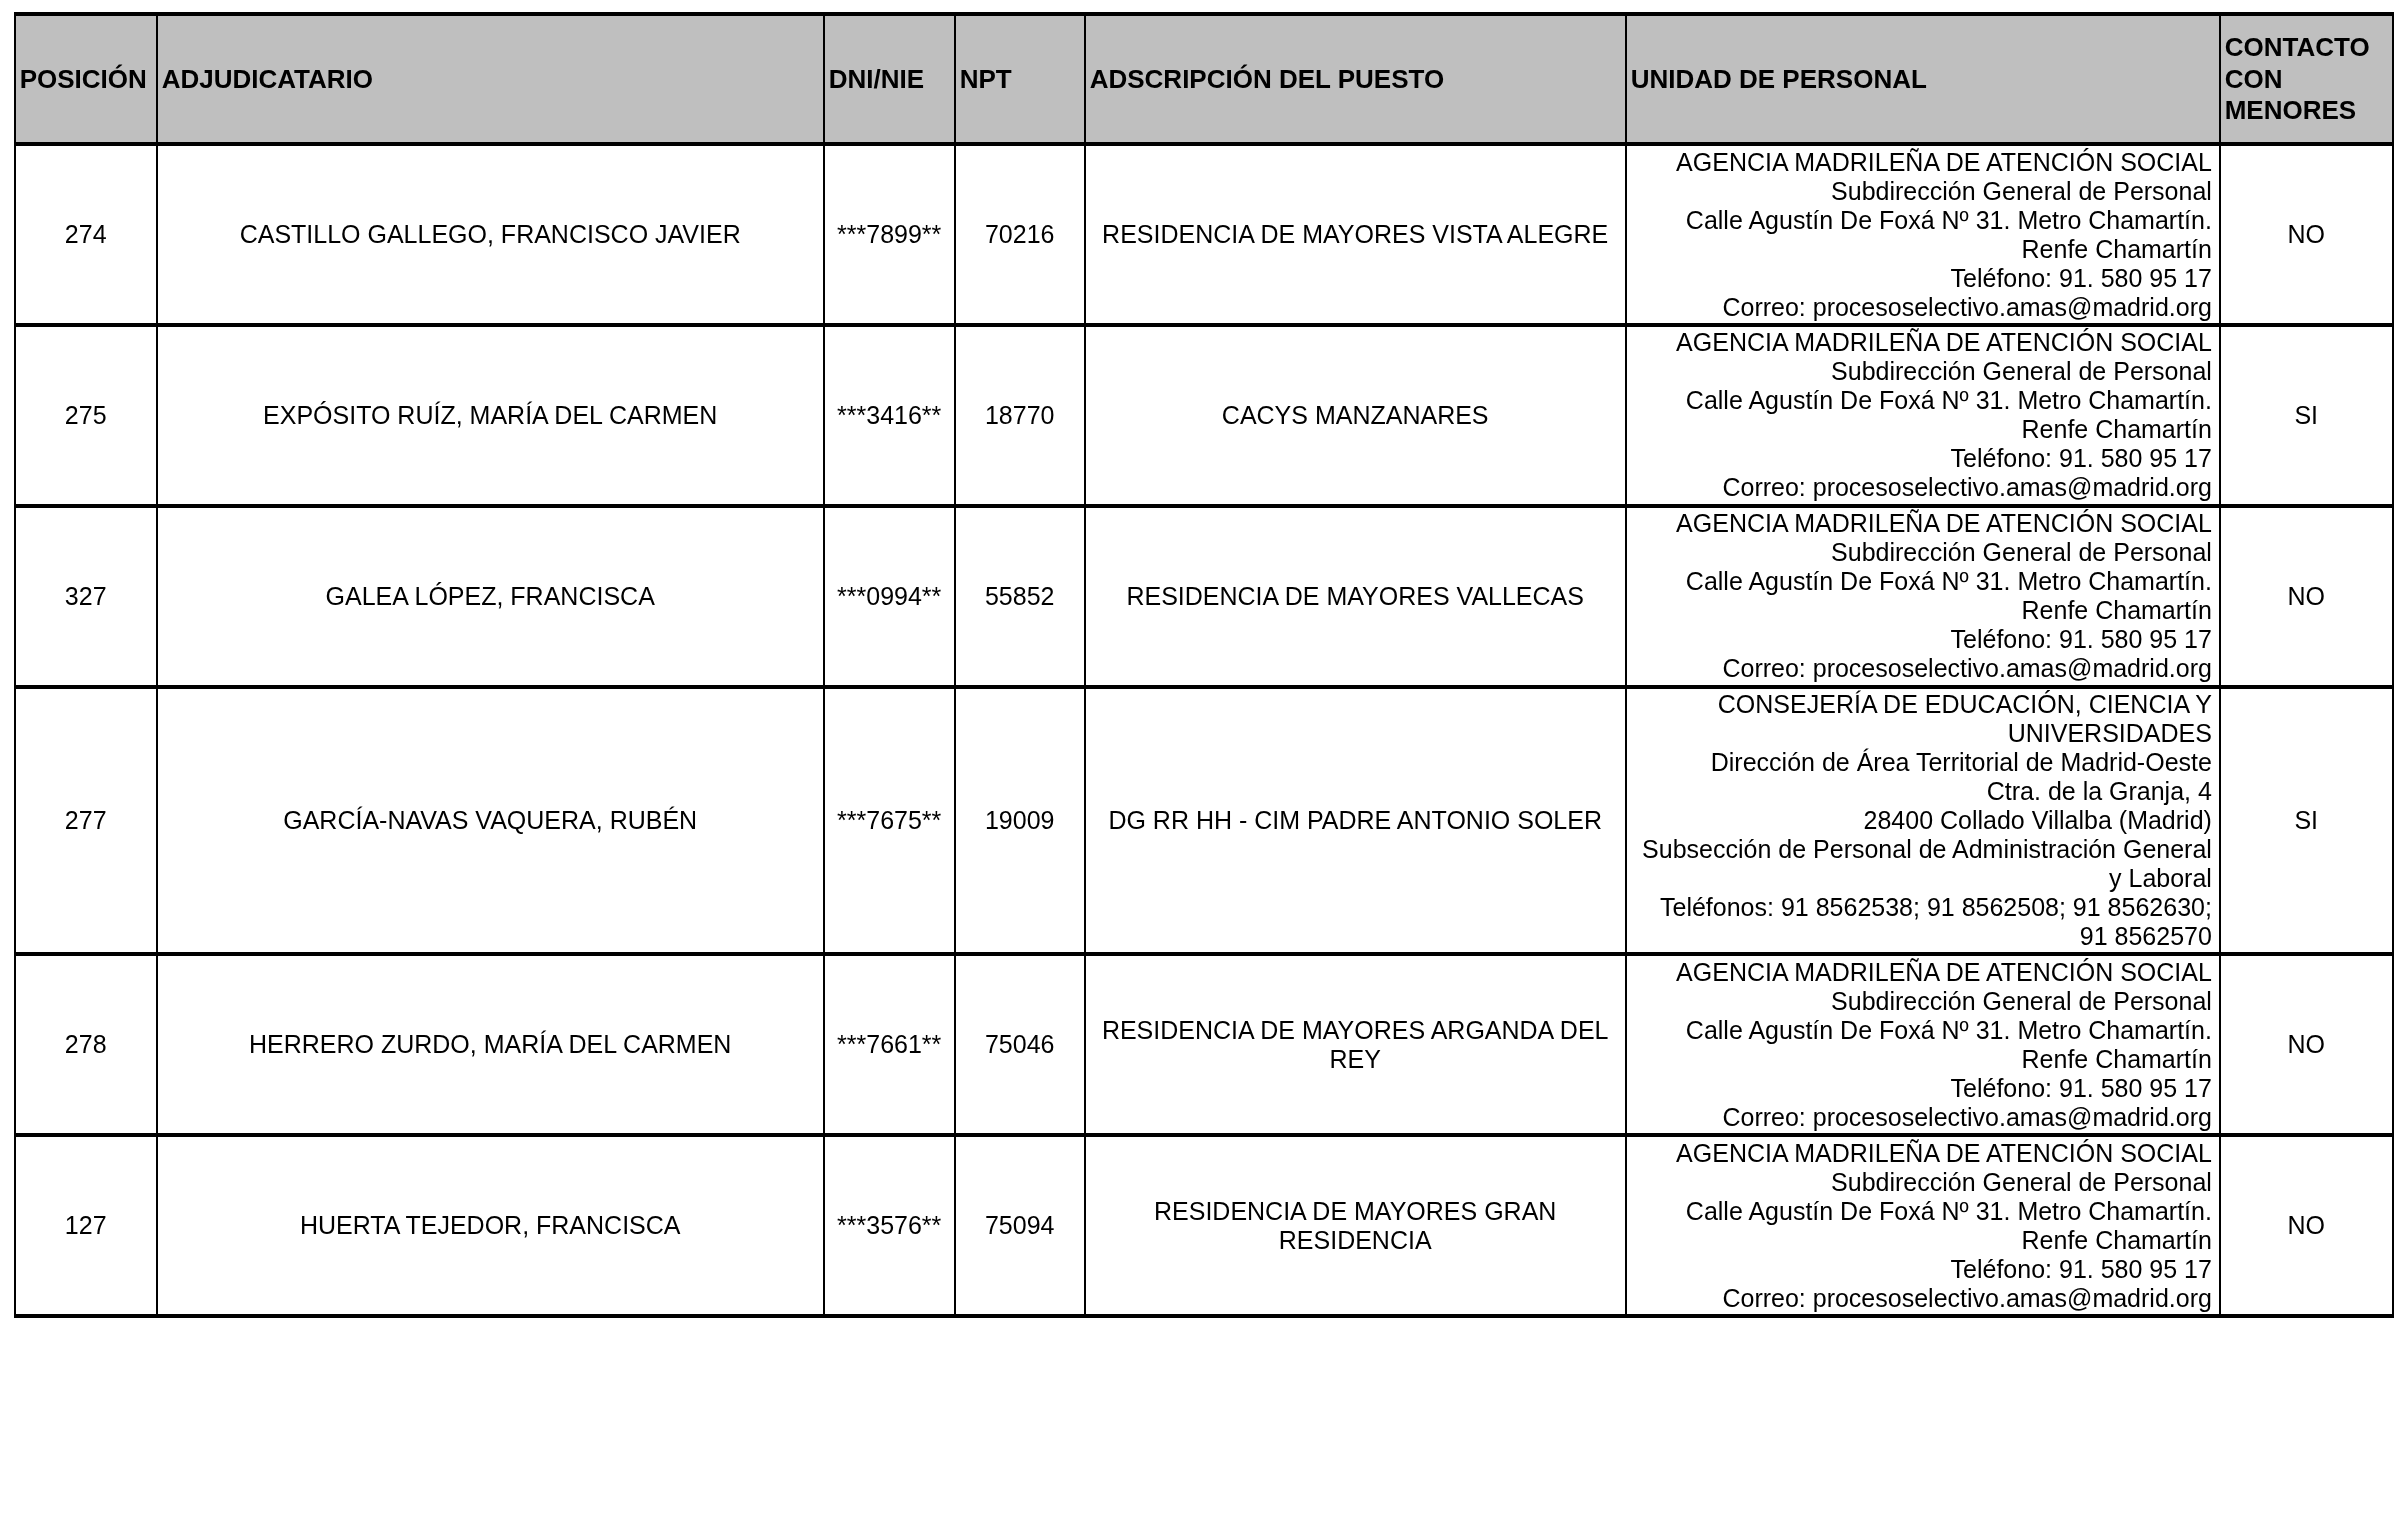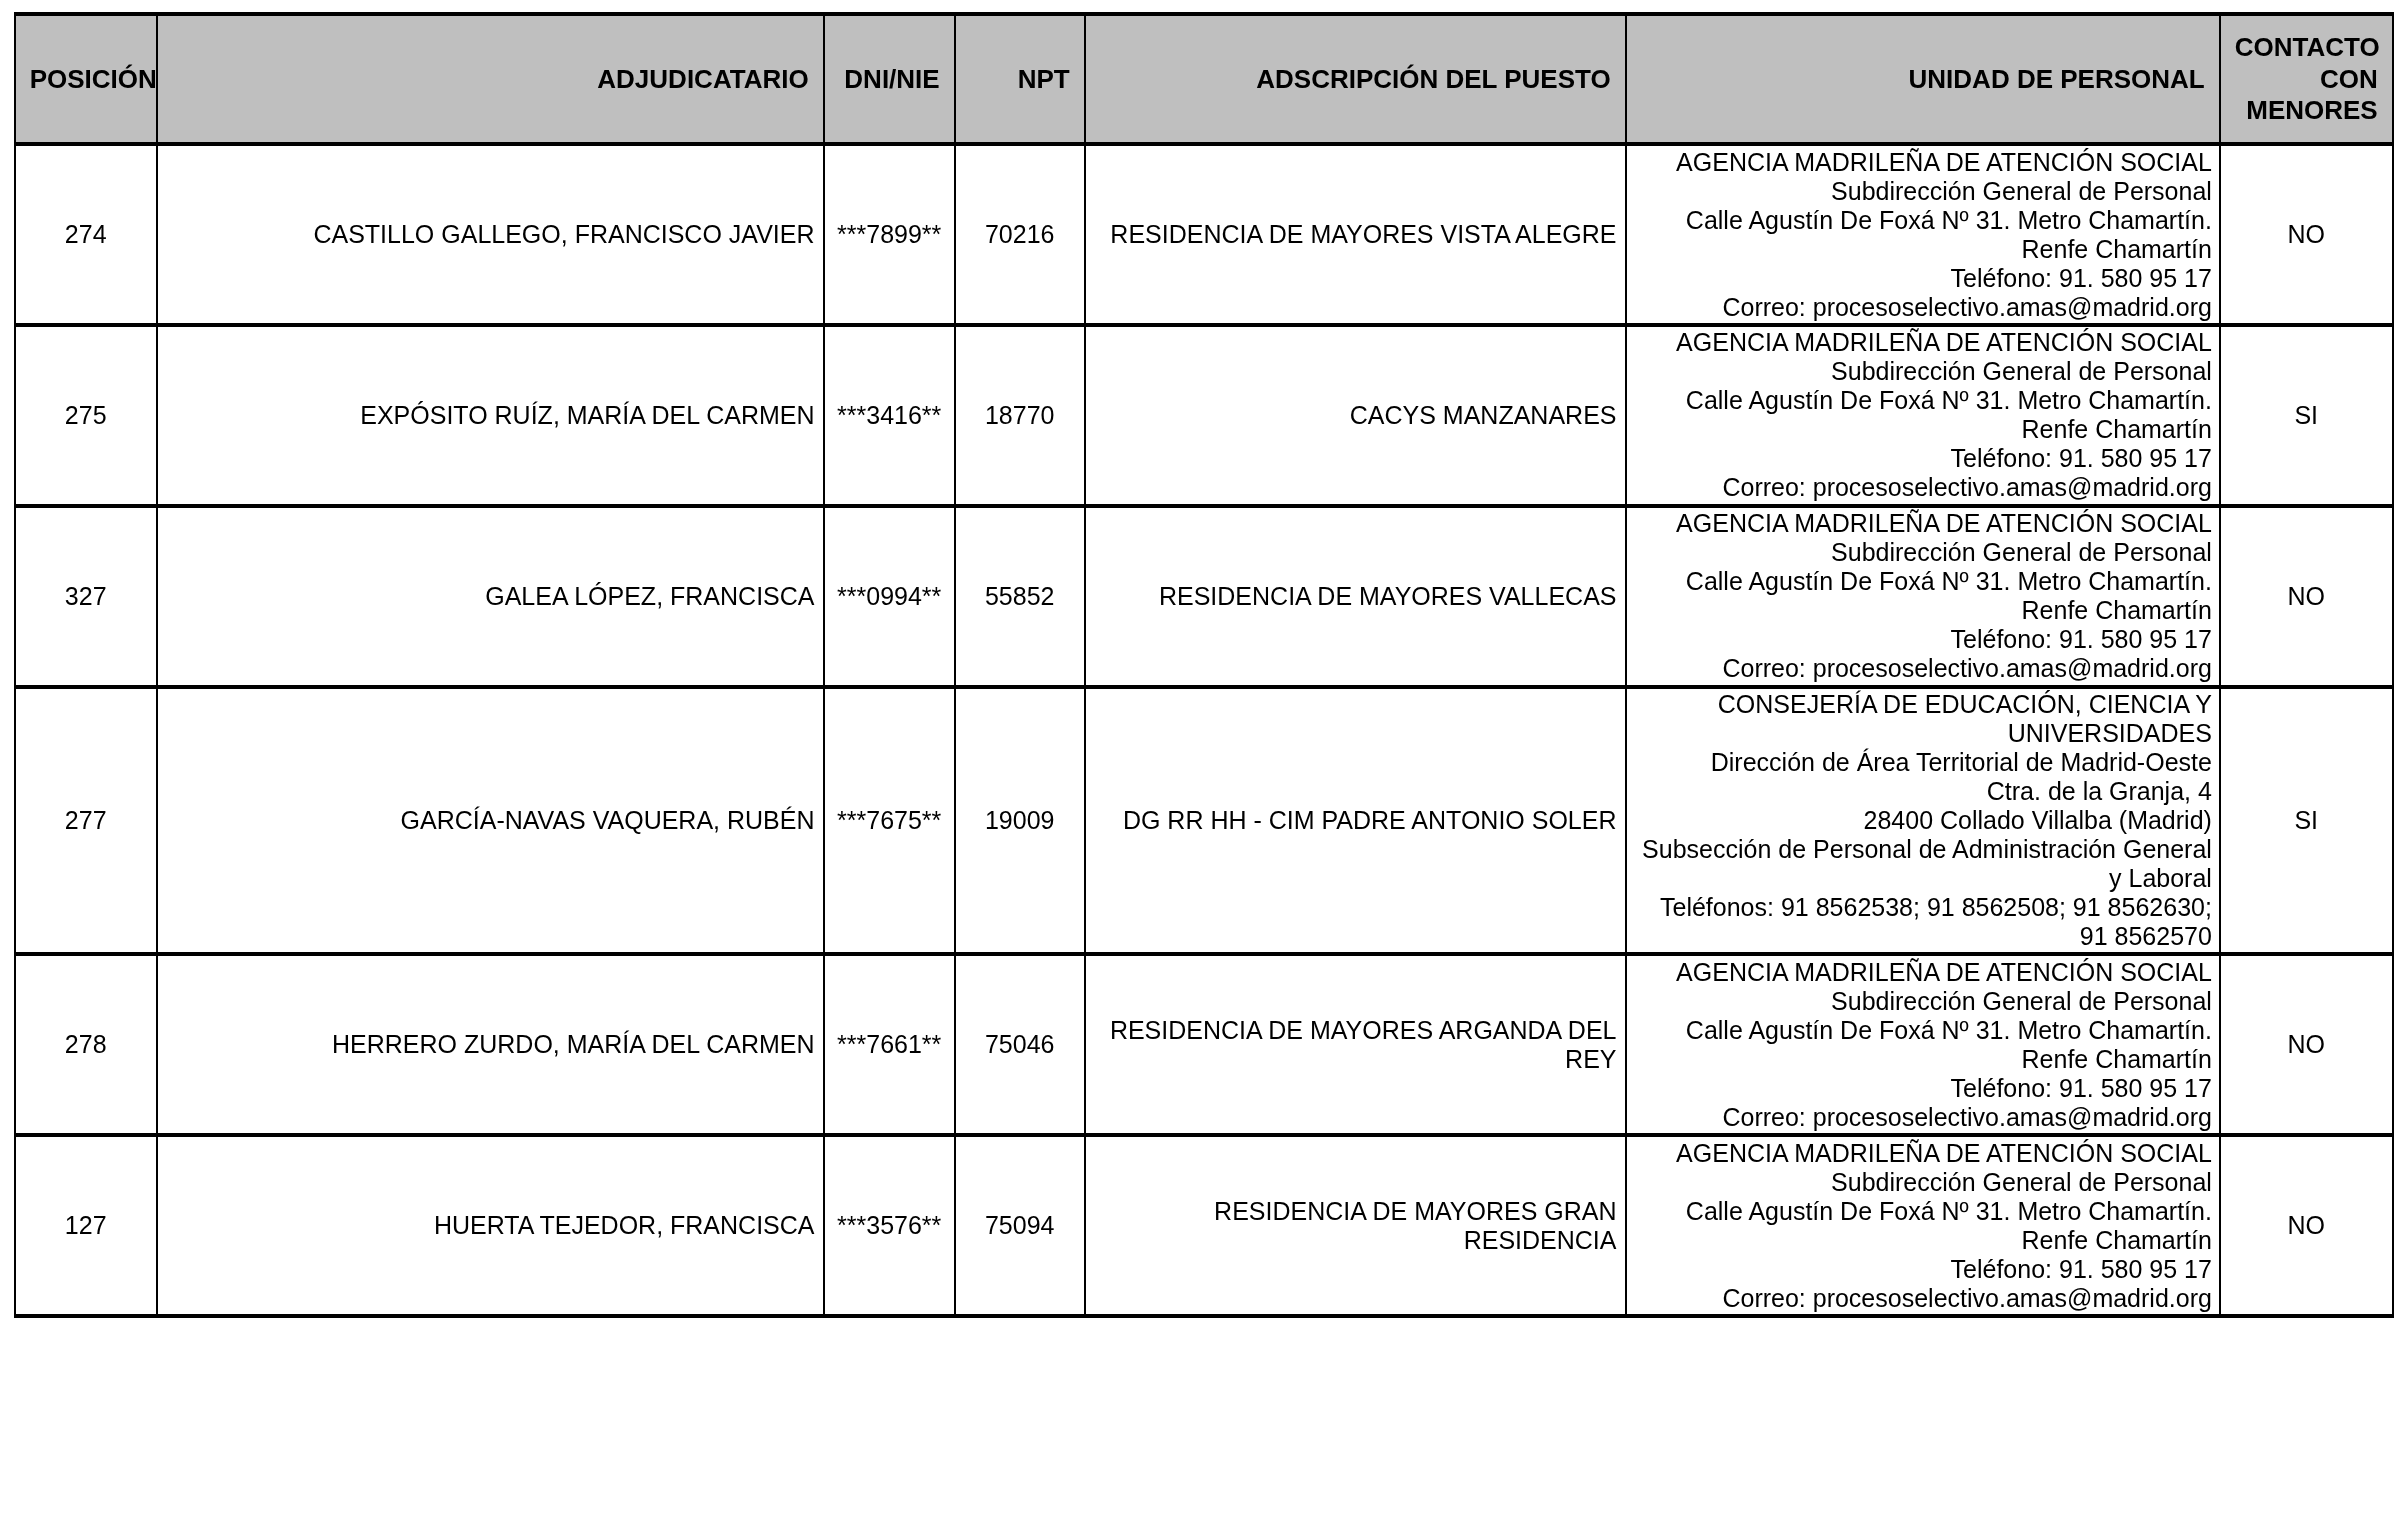--- a/index.html
+++ b/index.html
@@ -30,33 +30,33 @@
     border-top: 4.1px solid var(--border-color, #000000);
     border-bottom: 4.1px solid var(--border-color, #000000);
     overflow: hidden;
   }
   th {
     background: var(--header-bg, #bfbfbf);
     font-weight: bold;
     font-size: 26px;
     line-height: 31.5px;
     height: 126px;
-    text-align: right;
+    text-align: left;
     vertical-align: middle;
-    padding: 0 14px;
+    padding: 0 4px;
   }
   td {
     font-size: 25px;
     line-height: 29px;
     vertical-align: middle;
     padding: 2.7px 8.2px;
   }
   tr.data-row { height: 173px; }
   .c-pos, .c-dni, .c-npt, .c-con { text-align: center; }
-  .c-adj, .c-ads { text-align: right; margin-left: 20px; }
+  .c-adj, .c-ads { text-align: center; margin-left: 20px; }
   .c-uni {
     text-align: right;
     vertical-align: top;
     white-space: pre-line;
     padding: 1.4px 6.8px;
   }
 </style>
 </head>
 <body>
 

